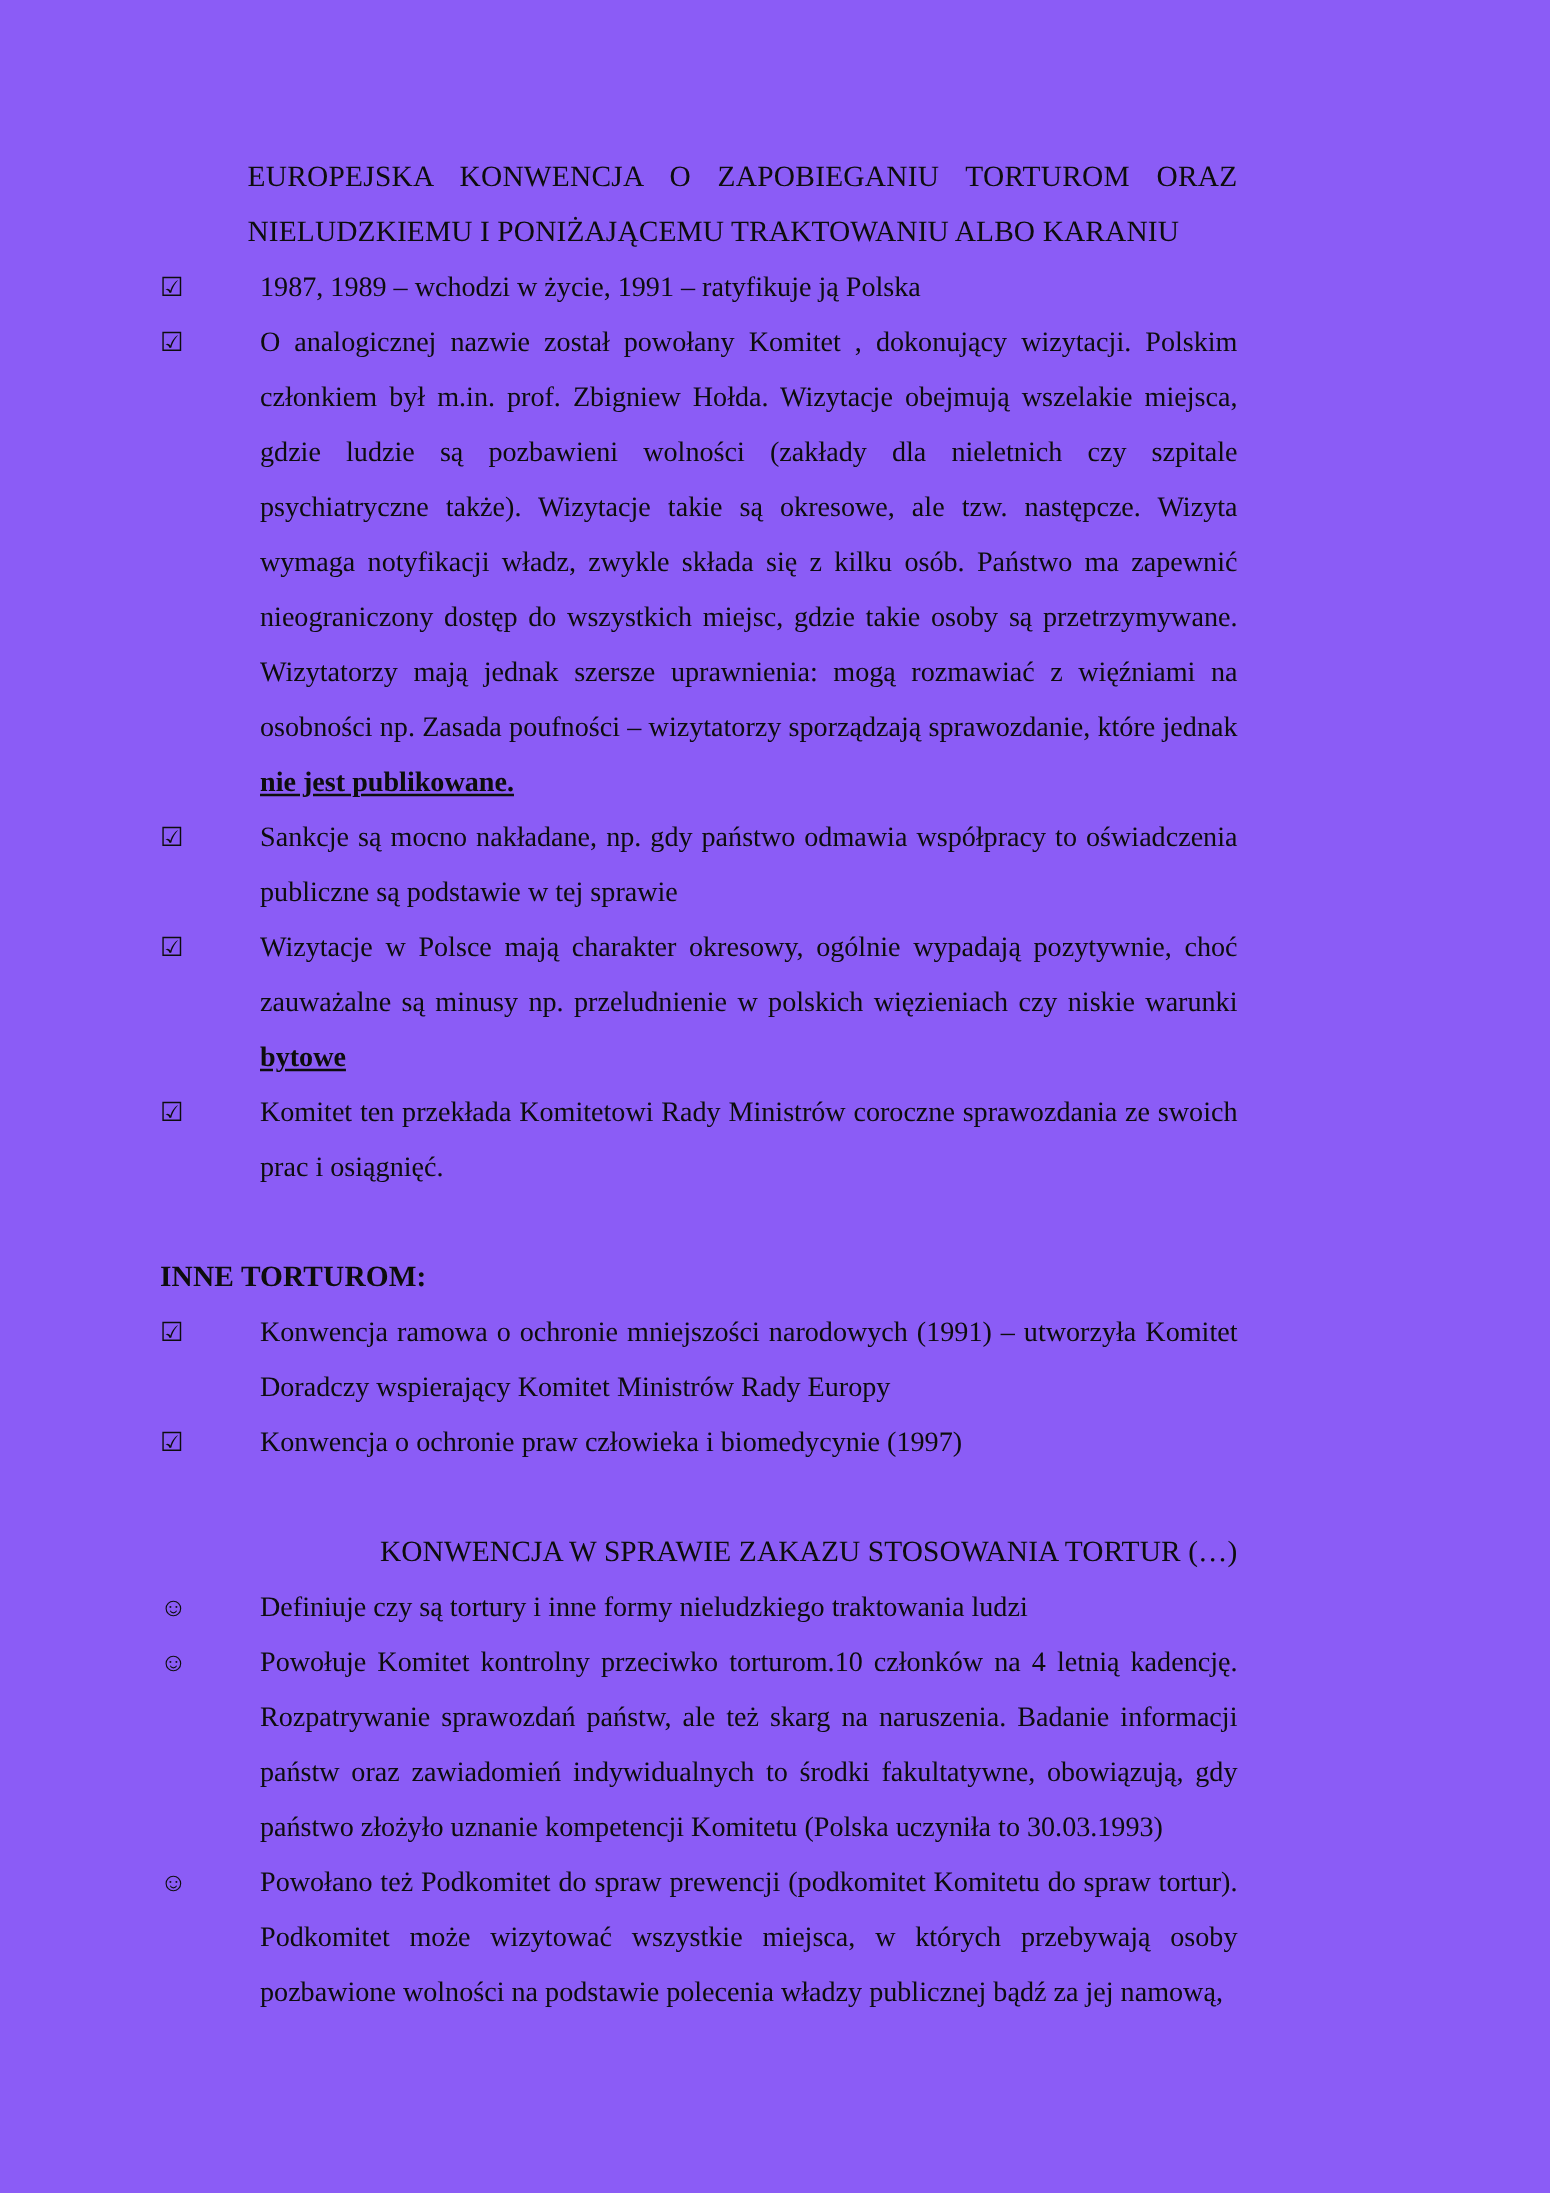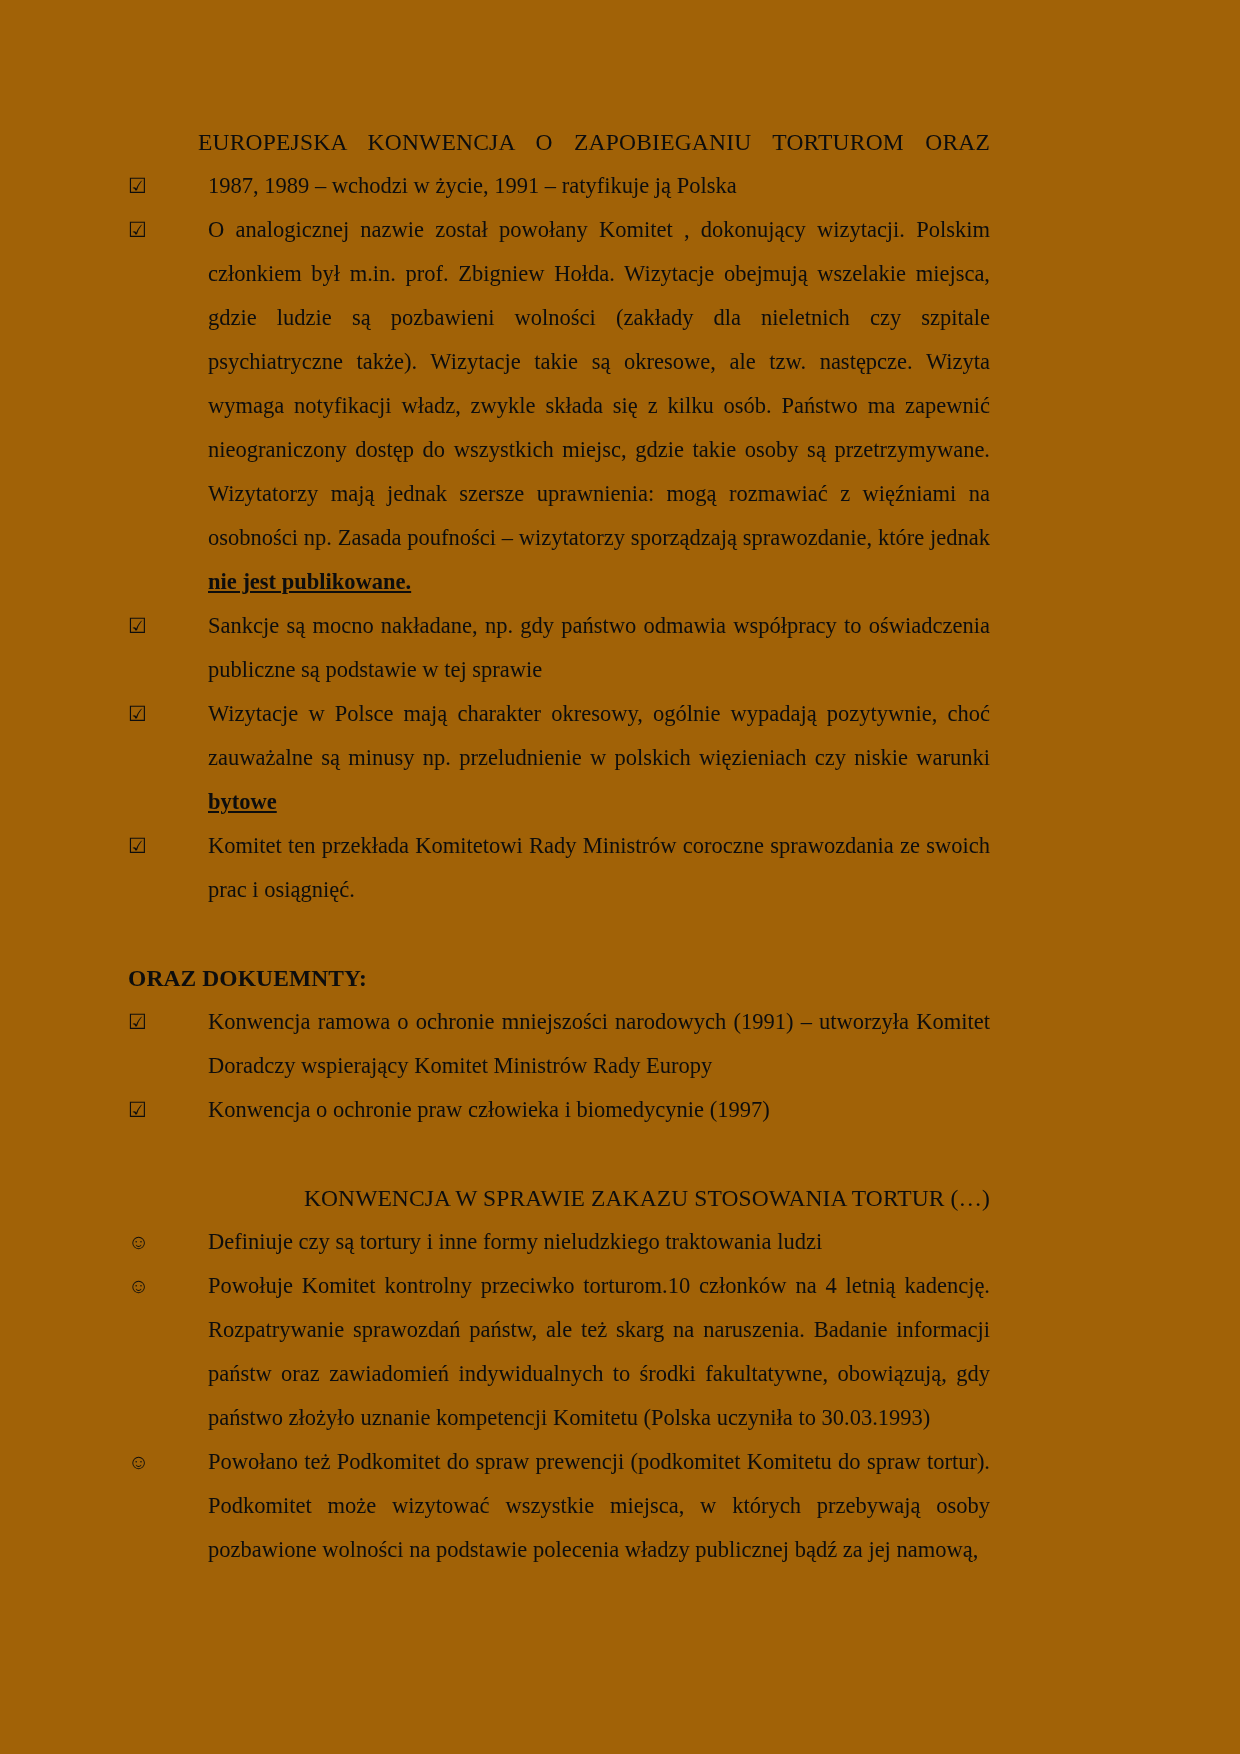--- a/index.html
+++ b/index.html
@@ -13,21 +13,21 @@
     font-family: "Liberation Serif", "DejaVu Serif", serif;
     color: #0d0d0d;
     position: relative;
     overflow: hidden;
   }
   .page {
     position: absolute;
     left: 0; top: 0;
     width: 1240px;
     height: 1754px;
-    background: #a16207;
+    background: #8b5cf6;
   }
   .content {
     position: absolute;
     left: 128px;
     top: 120px;
     width: 862px;
   }
 
   
   .doc-title {
@@ -96,20 +96,21 @@
     margin-left: 38px;
   }
 </style>
 </head>
 <body>
 
 <div class="page">
   <div class="content">
 
     <div class="doc-title">EUROPEJSKA KONWENCJA O ZAPOBIEGANIU TORTUROM ORAZ</div>
+    <div class="doc-title-2">NIELUDZKIEMU I PONIŻAJĄCEMU TRAKTOWANIU ALBO KARANIU</div>
 
     <ul class="bullets indent-1">
 
       <li>
         <span class="marker">☑</span>
         <span class="li-body">1987, 1989 – wchodzi w życie, 1991 – ratyfikuje ją Polska</span>
       </li>
 
       <li>
         <span class="marker">☑</span>
@@ -128,21 +129,21 @@
 
       <li>
         <span class="marker">☑</span>
         <span class="li-body">Komitet ten przekłada Komitetowi Rady Ministrów coroczne sprawozdania ze swoich prac i osiągnięć.</span>
       </li>
 
     </ul>
 
     <div class="spacer-md"></div>
 
-    <div class="section-heading">ORAZ DOKUEMNTY:</div>
+    <div class="section-heading">INNE TORTUROM:</div>
 
     <ul class="bullets indent-1">
       <li>
         <span class="marker">☑</span>
         <span class="li-body">Konwencja ramowa o ochronie mniejszości narodowych (1991) – utworzyła Komitet Doradczy wspierający Komitet Ministrów Rady Europy</span>
       </li>
       <li>
         <span class="marker">☑</span>
         <span class="li-body">Konwencja o ochronie praw człowieka i biomedycynie (1997)</span>
       </li>

